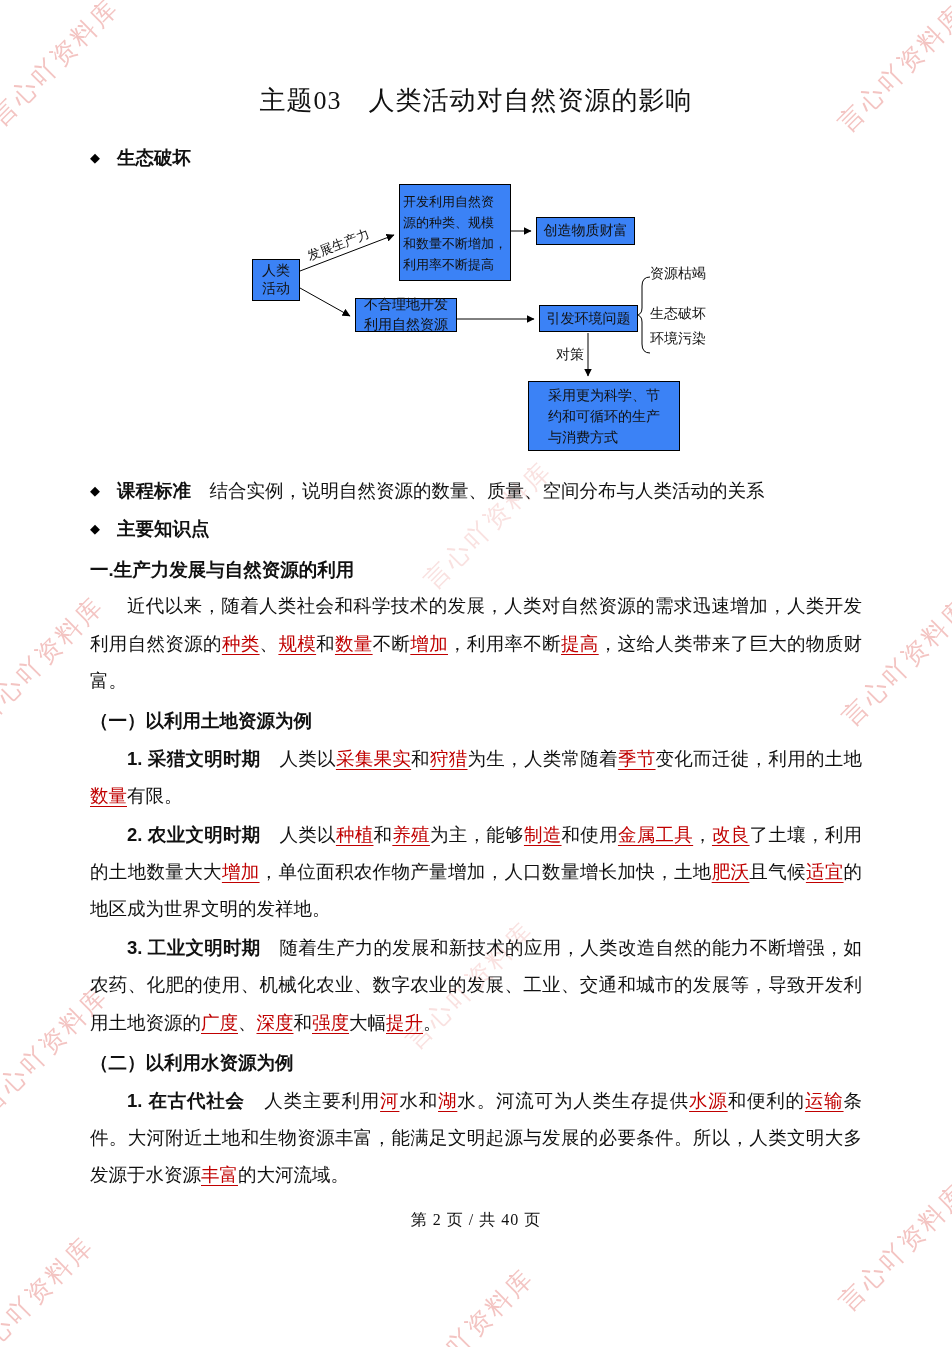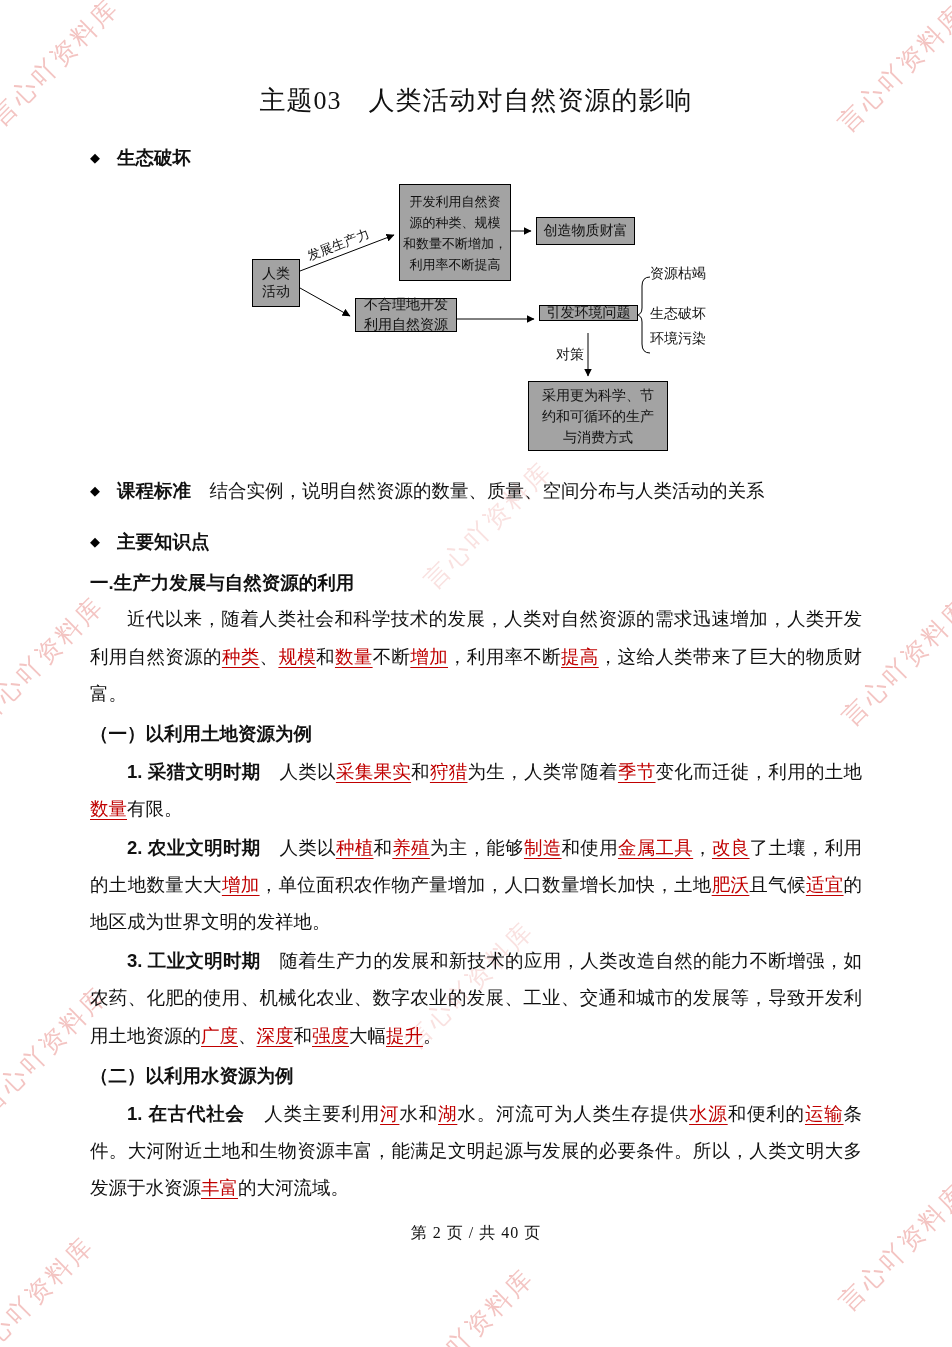--- a/index.html
+++ b/index.html
@@ -73,25 +73,25 @@
   .diagram {
     position: relative;
     height: 292px;
     margin-top: 2px;
     font-family: "Liberation Serif", "DejaVu Serif", serif;
   }
   .diagram svg { position: absolute; inset: 0; }
   .dbox {
     position: absolute;
     border: 1px solid #000;
-    background: #a3a3a3;
+    background: #3b82f6;
     display: flex;
     align-items: center;
     justify-content: center;
-    text-align: center;
+    text-align: left;
     white-space: pre-line;
     font-size: 14px;
     line-height: 20px;
   }
   .dtext { position: absolute; font-size: 14px; line-height: 20px; white-space: nowrap; }
   .dlabel-rot {
     position: absolute;
     font-size: 13px;
     white-space: nowrap;
     transform: rotate(-21deg);
@@ -138,53 +138,53 @@
         </marker>
       </defs>
       <line x1="210" y1="97" x2="304" y2="61" stroke="#000" stroke-width="1" marker-end="url(#ah)"></line>
       <line x1="421" y1="57" x2="441" y2="57" stroke="#000" stroke-width="1" marker-end="url(#ah)"></line>
       <line x1="210" y1="114" x2="260" y2="142" stroke="#000" stroke-width="1" marker-end="url(#ah)"></line>
       <line x1="367" y1="145" x2="444" y2="145" stroke="#000" stroke-width="1" marker-end="url(#ah)"></line>
       <line x1="498" y1="159" x2="498" y2="202" stroke="#000" stroke-width="1" marker-end="url(#ah)"></line>
       <path d="M 560,103 Q 552,103 552,112 L 552,134 Q 552,141 546,141 Q 552,141 552,148 L 552,170 Q 552,179 560,179" fill="none" stroke="#000" stroke-width="1"></path>
     </svg>
 
-    <div class="dbox" style="left:162px; top:85px; width:48px; height:48px; line-height:18px;">人类
+    <div class="dbox" style="left:162px; top:85px; width:48px; height:42px; line-height:18px;">人类
 活动</div>
 
     <div class="dlabel-rot" style="left:216px; top:62px;">发展生产力</div>
 
     <div class="dbox" style="left:309px; top:10px; width:112px; height:97px; font-size:13px; line-height:21px;">开发利用自然资
 源的种类、规模
 和数量不断增加，
 利用率不断提高</div>
 
     <div class="dbox" style="left:446px; top:43px; width:99px; height:28px;">创造物质财富</div>
 
     <div class="dbox" style="left:265px; top:124px; width:102px; height:34px;">不合理地开发
 利用自然资源</div>
 
-    <div class="dbox" style="left:449px; top:131px; width:99px; height:16px;">引发环境问题</div>
+    <div class="dbox" style="left:449px; top:131px; width:99px; height:27px;">引发环境问题</div>
 
     <div class="dtext" style="left:560px; top:90px;">资源枯竭</div>
     <div class="dtext" style="left:560px; top:130px;">生态破坏</div>
     <div class="dtext" style="left:560px; top:155px;">环境污染</div>
 
     <div class="dlabel-cm" style="left:454px; top:172px;">对策</div>
 
-    <div class="dbox" style="left:438px; top:207px; width:140px; height:70px; line-height:21px;">采用更为科学、节
+    <div class="dbox" style="left:438px; top:207px; width:152px; height:70px; line-height:21px;">采用更为科学、节
 约和可循环的生产
 与消费方式</div>
   </div>
 
   <div class="h-row text-row row-course" style="margin-top:6px; font-weight:400;">
     <span class="diamond">◆</span><span><span class="b">课程标准</span><span>　结合实例，说明自然资源的数量、质量、空间分布与人类活动的关系</span></span>
   </div>
 
-  <div class="h-row text-row" style="margin-top:13px;">
+  <div class="h-row text-row" style="margin-top:0;">
     <span class="diamond">◆</span><span class="h-label">主要知识点</span>
   </div>
 
   <div class="sec-head h-label">一.生产力发展与自然资源的利用</div>
 
   <p class="para"><span>近代以来，随着人类社会和科学技术的发展，人类对自然资源的需求迅速增加，人类开发利用自然资源的</span><span class="hl">种类</span><span>、</span><span class="hl">规模</span><span>和</span><span class="hl">数量</span><span>不断</span><span class="hl">增加</span><span>，利用率不断</span><span class="hl">提高</span><span>，这给人类带来了巨大的物质财富。</span></p>
 
   <div class="sec-head h-label">（一）以利用土地资源为例</div>
 
   <p class="para"><span class="b">1. 采猎文明时期</span><span>　人类以</span><span class="hl">采集果实</span><span>和</span><span class="hl">狩猎</span><span>为生，人类常随着</span><span class="hl">季节</span><span>变化而迁徙，利用的土地</span><span class="hl">数量</span><span>有限。</span></p>

